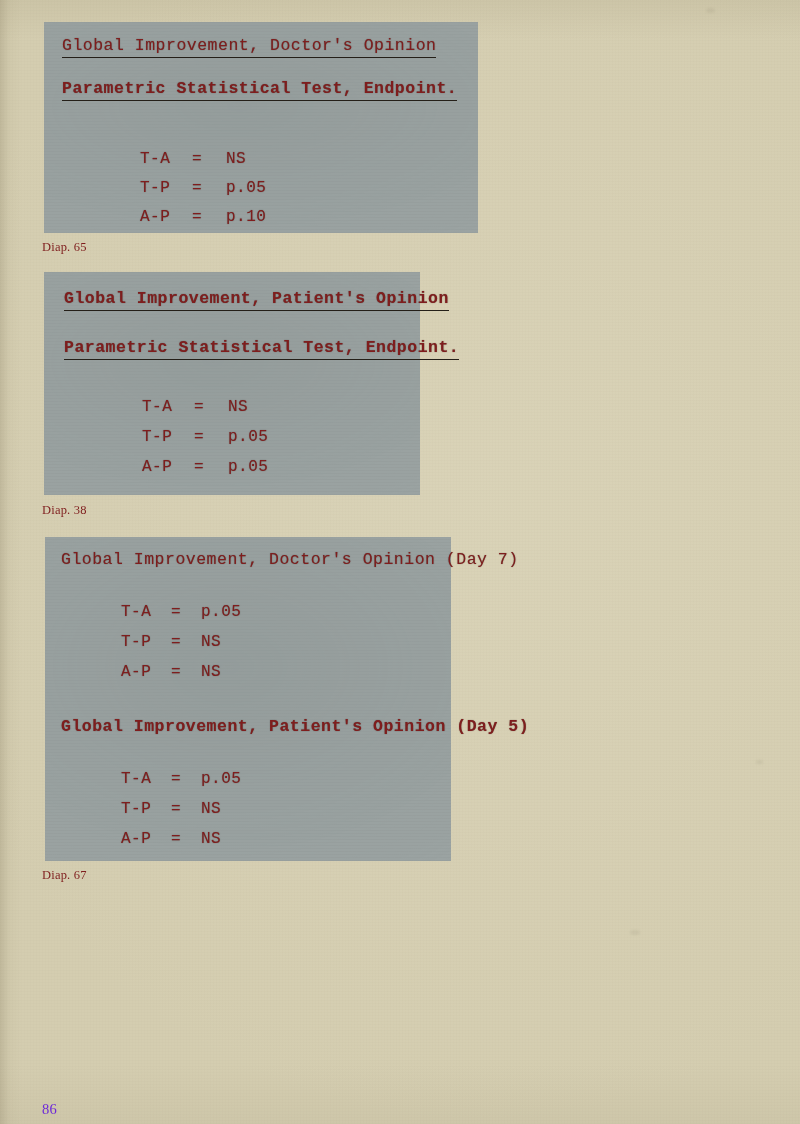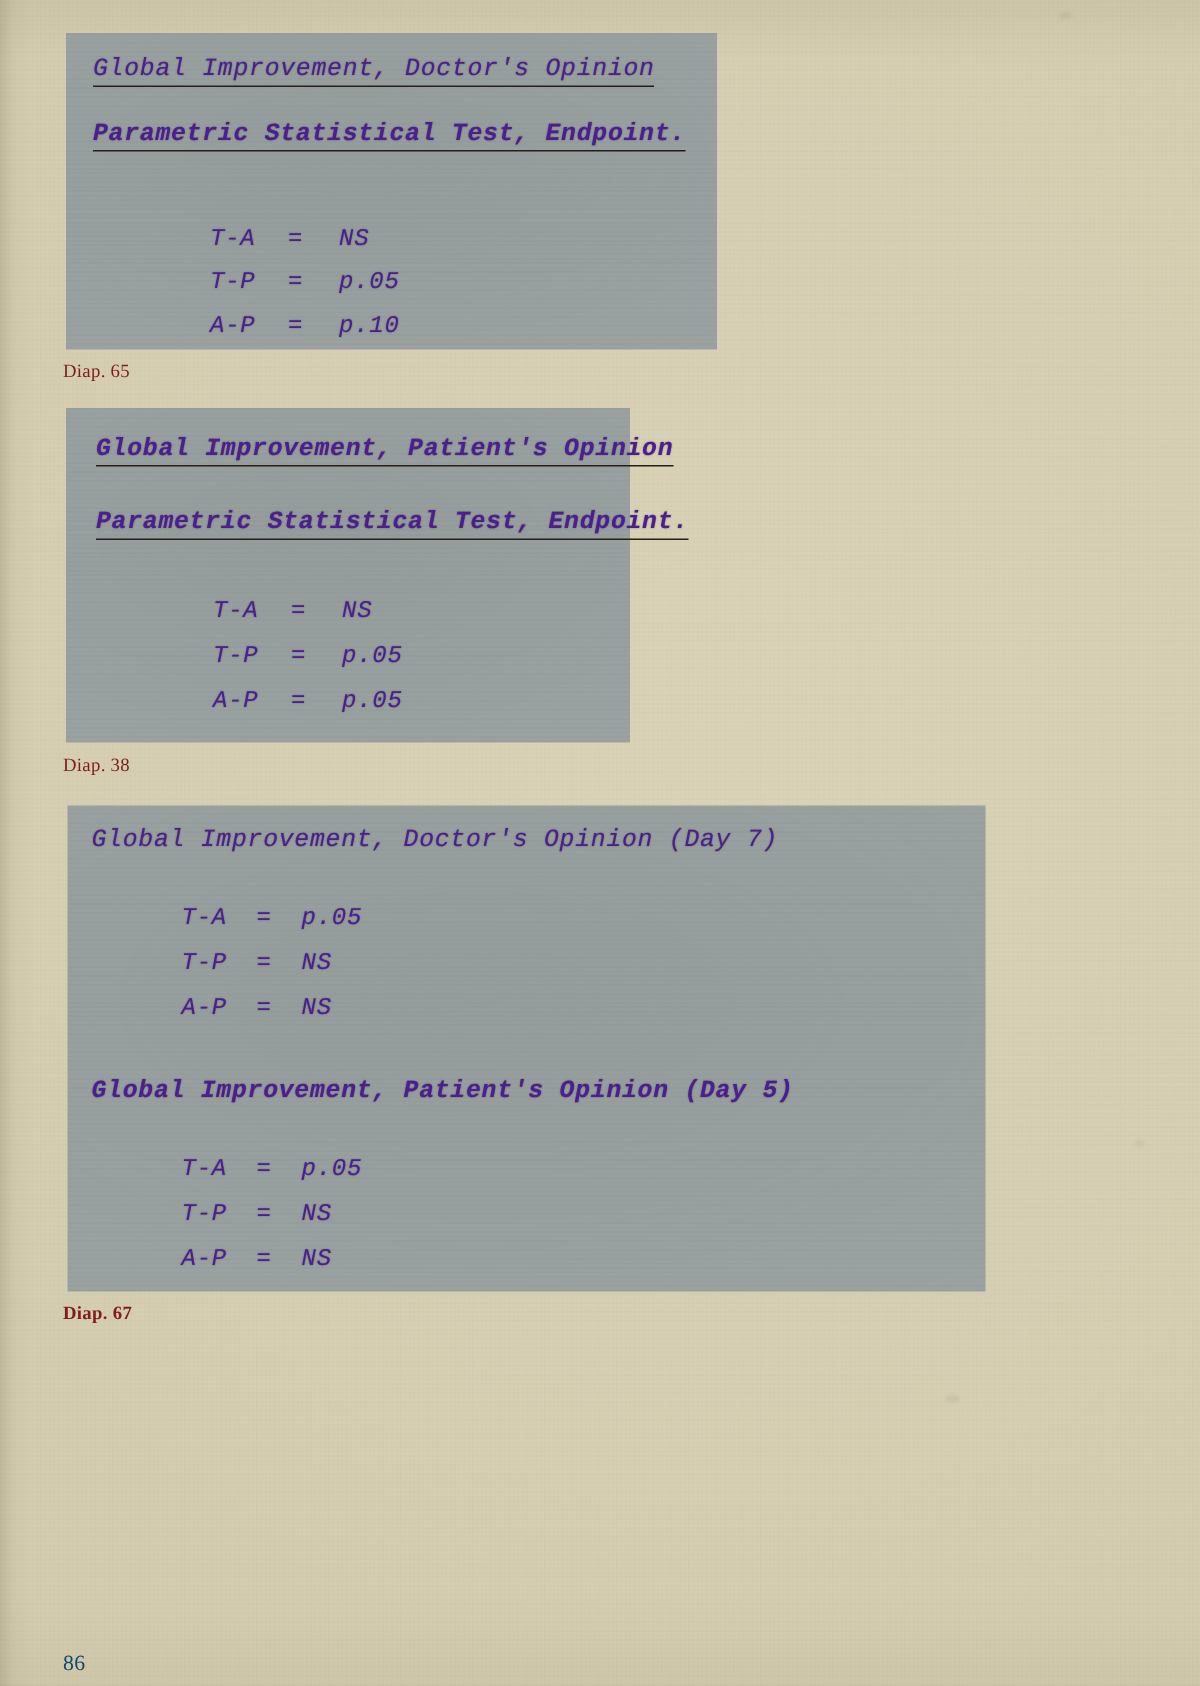--- a/index.html
+++ b/index.html
@@ -33,40 +33,39 @@
     opacity: .30;
     background-image:
       repeating-linear-gradient(0deg, rgba(90,82,60,.055) 0px, rgba(90,82,60,.055) 1px, rgba(255,255,255,0) 1px, rgba(255,255,255,0) 3px),
       repeating-linear-gradient(90deg, rgba(90,82,60,.05) 0px, rgba(90,82,60,.05) 1px, rgba(255,255,255,0) 1px, rgba(255,255,255,0) 3px);
   }
 
   
   .slide {
     position: absolute;
     background: #9ba3a2;
-    color: #4c1d95;
+    color: #7f1d1d;
     font-family: "Liberation Mono", monospace;
     box-shadow: 0 0 0 0 rgba(0,0,0,0);
-    font-style: italic;
   }
   .slide::after {
     content: "";
     position: absolute;
     inset: 0;
     pointer-events: none;
     background:
       radial-gradient(ellipse 130% 110% at 45% 40%, rgba(190,196,195,0.30) 0%, rgba(120,128,128,0.0) 70%),
       repeating-linear-gradient(0deg, rgba(60,66,66,.05) 0px, rgba(60,66,66,.05) 1px, rgba(255,255,255,0) 1px, rgba(255,255,255,0) 3px);
     mix-blend-mode: multiply;
     opacity: .55;
   }
 
   #slide-65 { left: 44px;  top: 22px;  width: 434px; height: 211px; }
   #slide-66 { left: 44px;  top: 272px; width: 376px; height: 223px; }
-  #slide-67 { left: 45px;  top: 537px; width: 612px; height: 324px; }
+  #slide-67 { left: 45px;  top: 537px; width: 406px; height: 324px; }
 
   .slide-body {
     position: relative;
     z-index: 2;
     height: 100%;
   }
 
   .headline {
     position: absolute;
     white-space: pre;
@@ -116,29 +115,29 @@
   .caption {
     position: absolute;
     font-family: "Liberation Serif", serif;
     font-size: 12.5px;
     color: #7f1d1d;
     letter-spacing: .2px;
     white-space: pre;
   }
   #caption-65 { left: 42px; top: 240px; }
   #caption-66 { left: 42px; top: 503px; }
-  #caption-67 { left: 42px; top: 868px; font-weight: bold; }
+  #caption-67 { left: 42px; top: 868px; }
 
   .folio {
     position: absolute;
     left: 42px;
     top: 1101px;
     font-family: "Liberation Serif", serif;
     font-size: 14.5px;
-    color: #0c4a6e;
+    color: #6d28d9;
     letter-spacing: .3px;
   }
 
   
   .blemish {
     position: absolute;
     pointer-events: none;
     background: rgba(120,110,85,0.10);
     border-radius: 50%;
     filter: blur(1.2px);

